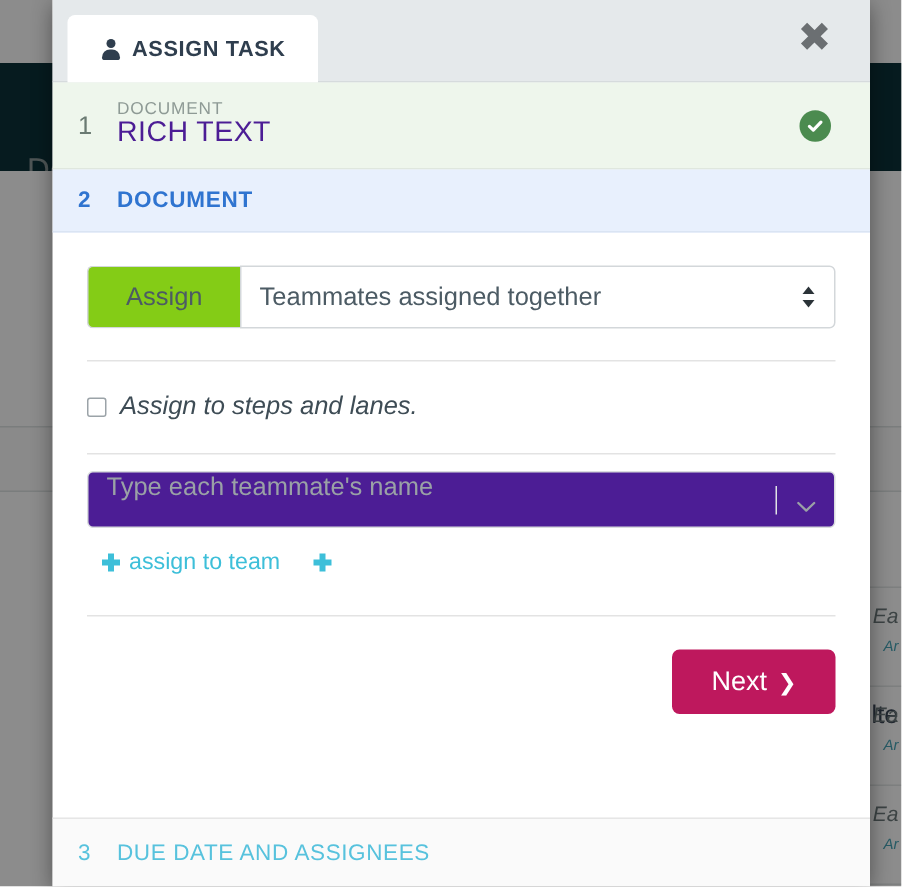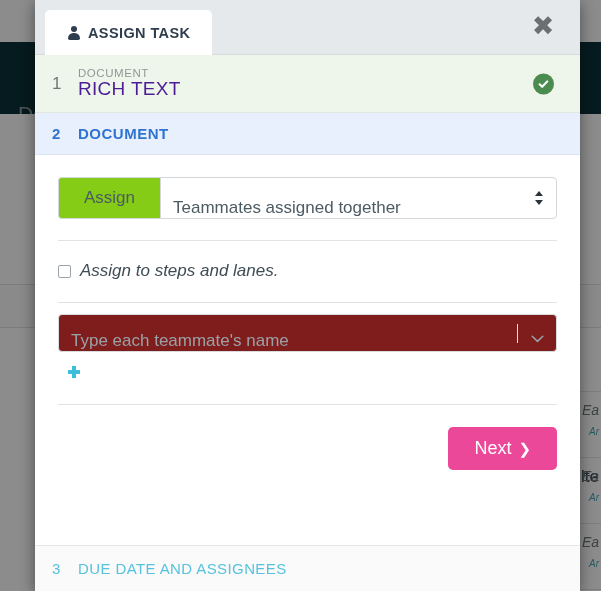--- a/index.html
+++ b/index.html
@@ -273,21 +273,21 @@
     box-sizing: border-box;
   }
   .select-wrap {
     position: relative;
     flex: 1 1 auto;
     border: 1px solid #d3d7da;
     border-radius: 0 4px 4px 0;
     background: #ffffff;
     box-sizing: border-box;
     display: flex;
-    align-items: flex-end;
+    align-items: center;
     cursor: pointer;
   }
   .select-wrap .select-value {
     padding-left: 12px;
     font-size: 17px;
     color: #4c5b64;
     white-space: nowrap;
   }
   .updown-icon {
     position: absolute;
@@ -330,24 +330,24 @@
     margin-top: 20px;
   }
 
   .tokenfield {
     position: relative;
     width: 499px;
     height: 38px;
     margin-top: 11px;
     border: 1px solid #d9dcde;
     border-radius: 4px;
-    background: #7f1d1d;
-    box-sizing: border-box;
-    display: flex;
-    align-items: flex-end;
+    background: #4c1d95;
+    box-sizing: border-box;
+    display: flex;
+    align-items: flex-start;
     cursor: text;
   }
   .tokenfield .placeholder {
     padding-left: 12px;
     font-size: 17px;
     color: #9aa1a6;
     white-space: nowrap;
   }
   .tokenfield .tf-sep {
     position: absolute;
@@ -403,21 +403,21 @@
     width: 499px;
     margin-top: 26px;
   }
   .footer {
     width: 499px;
     display: flex;
     justify-content: flex-end;
     margin-top: 22px;
   }
   #next-button {
-    background: #ec4899;
+    background: #be185d;
     color: #ffffff;
     border: none;
     border-radius: 5px;
     font-family: "Liberation Sans", sans-serif;
     font-size: 18px;
     padding: 11px 26px;
     display: inline-flex;
     align-items: center;
     gap: 7px;
     cursor: pointer;
@@ -520,20 +520,24 @@
       <span class="tf-caret">
         <svg width="13" height="8" viewBox="0 0 13 8" aria-hidden="true">
           <path d="M1.2 1.3 L6.5 6.4 L11.8 1.3" fill="none" stroke="#9aa1a6" stroke-width="1.5" stroke-linecap="round" stroke-linejoin="round"></path>
         </svg>
       </span>
     </div>
 
     <div class="link-row">
       <span class="addlink">
         <span class="plus-icon"></span>
+        <span>assign to team</span>
+      </span>
+      <span class="addlink">
+        <span class="plus-icon"></span>
       </span>
     </div>
 
     <div class="footer-divider"></div>
 
     <div class="footer">
       <button id="next-button">
         <span>Next</span>
         <span class="chev">❯</span>
       </button>

